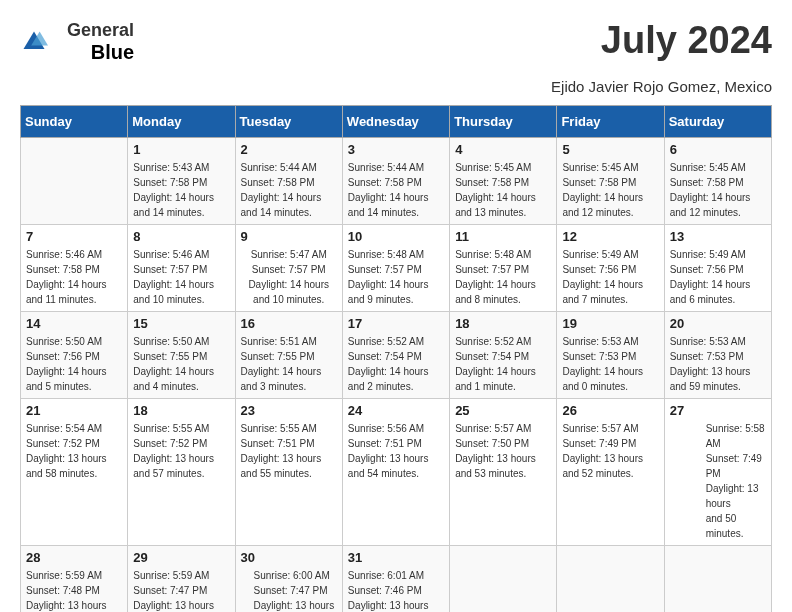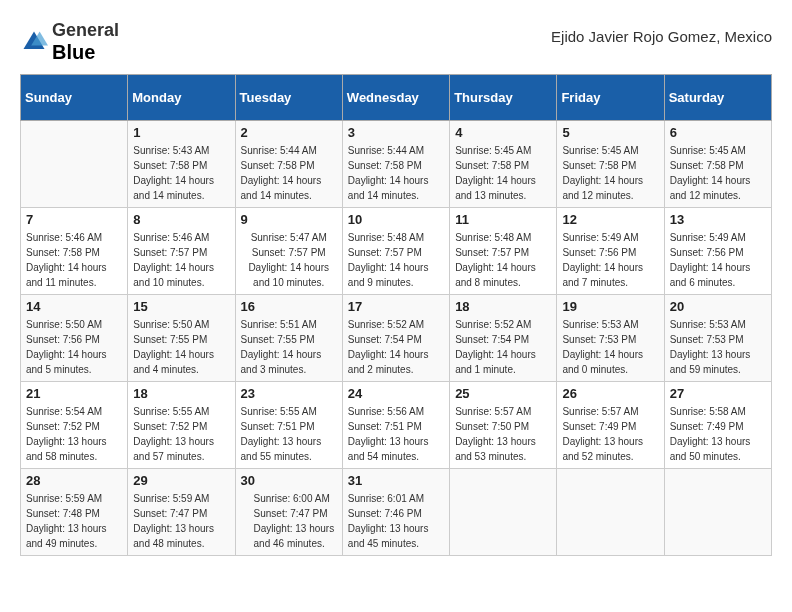--- a/index.html
+++ b/index.html
@@ -12,21 +12,22 @@
     }
     .header {
       display: flex;
       justify-content: space-between;
       align-items: flex-start;
       margin-bottom: 10px;
     }
     .logo {
       display: flex;
       align-items: center;
-      gap: 4px;
+      gap: 19px;
+      text-align: right;
     }
     .logo-text-general {
       font-size: 18px;
       font-weight: bold;
       color: #333;
     }
     .logo-text-blue {
       font-size: 20px;
       font-weight: bold;
       color: #000000;
@@ -40,31 +41,31 @@
     }
     .month-title {
       font-size: 38px;
       font-weight: bold;
       color: #333;
       line-height: 1.1;
     }
     .location-title {
       font-size: 15px;
       color: #333;
-      margin-top: 8px;
+      margin-top: 16px;
     }
     table {
       width: 100%;
       border-collapse: collapse;
       font-size: 11px;
     }
     thead tr th {
       background-color: #1a5fa8;
       color: #fff;
-      padding: 15px 4px;
+      padding: 8px 4px;
       text-align: left;
       font-size: 13px;
       font-weight: bold;
       border: 1px solid #aaa;
     }
     tbody tr td {
       border: 1px solid #ccc;
       vertical-align: top;
       padding: 4px 5px;
       min-height: 80px;
@@ -99,20 +100,21 @@
     <svg class="logo-icon" viewBox="0 0 40 40">
       <polygon points="20,5 35,30 5,30" fill="#1a5fa8"></polygon>
       <polygon points="28,5 40,25 16,25" fill="#4a9fd4" opacity="0.7"></polygon>
     </svg>
     <div>
       <span class="logo-text-general">General</span><br>
       <span class="logo-text-blue">Blue</span>
     </div>
   </div>
   <div class="title-block">
+    <div class="month-title">July 2024</div>
     <div class="location-title">Ejido Javier Rojo Gomez, Mexico</div>
   </div>
 </div>
 
 <table>
   <thead>
     <tr>
     <th>Sunday</th>
         <th>Monday</th>
         <th>Tuesday</th>
@@ -308,21 +310,21 @@
         </td>
         <td>
           <div class="day-number">26</div>
           <div class="day-info" style="white-space: pre-line;">Sunrise: 5:57 AM
 Sunset: 7:49 PM
 Daylight: 13 hours
 and 52 minutes.</div>
         </td>
         <td>
           <div class="day-number">27</div>
-          <div class="day-info" style="white-space: pre-line;">Sunrise: 5:58 AM
+          <div class="day-info" style="white-space: pre-line; margin-left: 36px;">Sunrise: 5:58 AM
 Sunset: 7:49 PM
 Daylight: 13 hours
 and 50 minutes.</div>
         </td>
       </tr>
       <tr>
         <td>
           <div class="day-number">28</div>
           <div class="day-info" style="white-space: pre-line;">Sunrise: 5:59 AM
 Sunset: 7:48 PM

